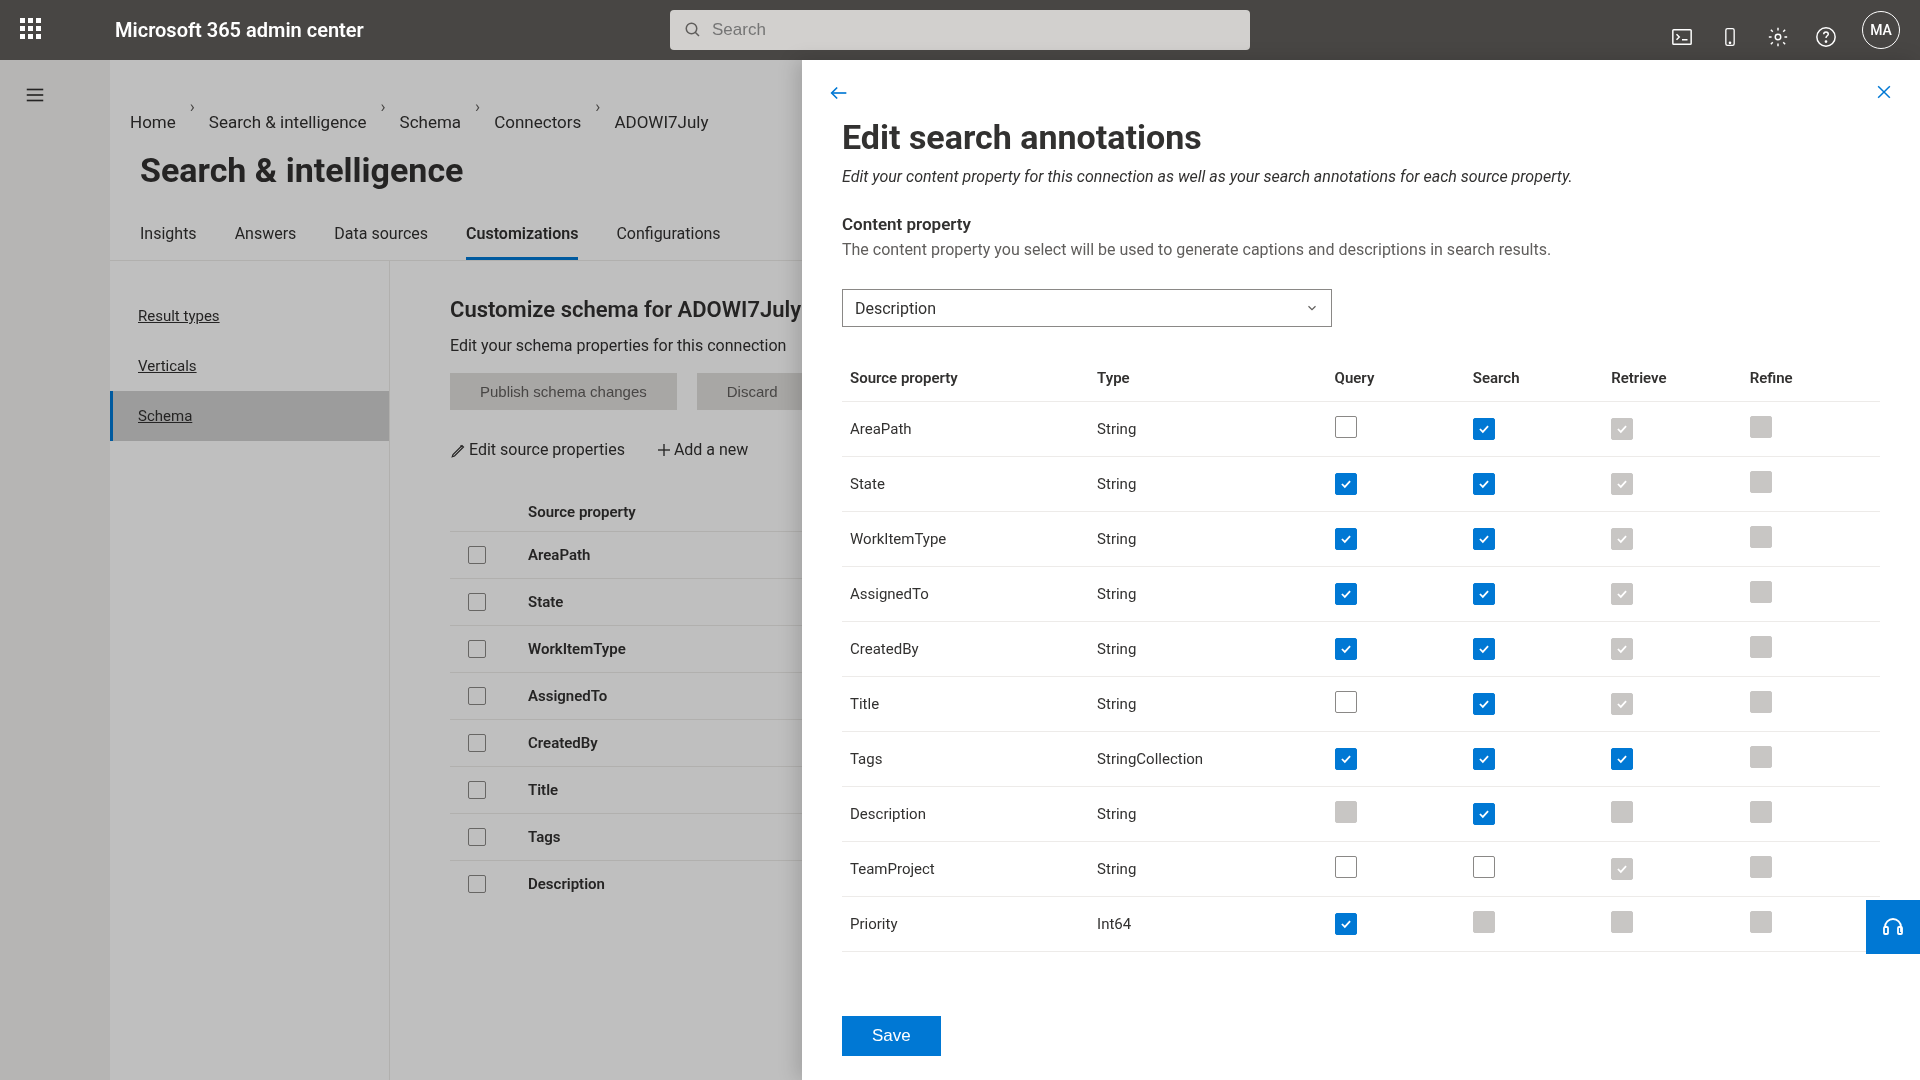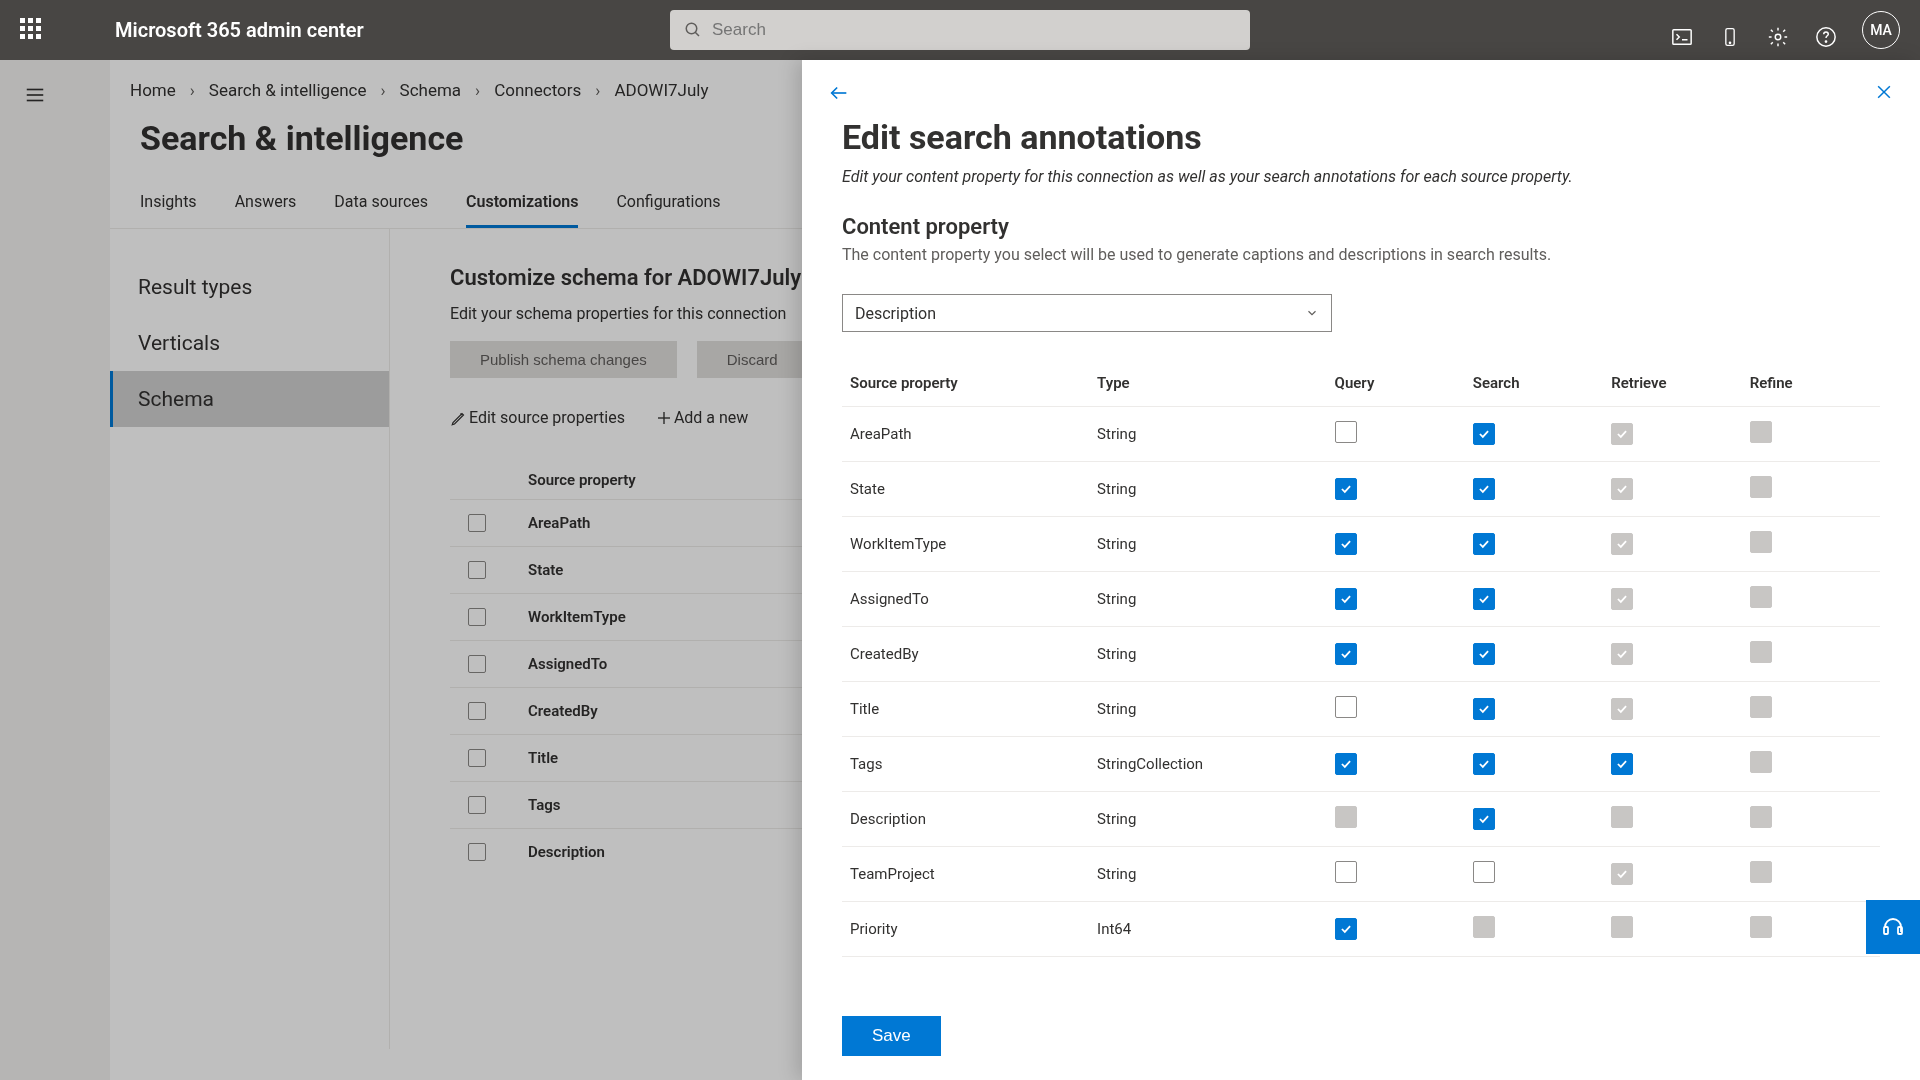--- a/index.html
+++ b/index.html
@@ -103,21 +103,21 @@
       background: #fff;
     }
     .breadcrumb {
       padding: 20px 20px 0 20px;
       display: flex;
       align-items: center;
       gap: 14px;
       font-size: 17px;
       color: #323130;
     }
-    .breadcrumb .crumb { cursor: pointer; }
+    .breadcrumb .crumb { cursor: pointer; margin-top: 32px; }
     .breadcrumb .chev { color: #605e5c; }
     .page-title {
       padding: 18px 20px 10px 30px;
       font-size: 34px;
       font-weight: 700;
     }
     .tabs {
       display: flex;
       gap: 38px;
       padding-left: 30px;
@@ -139,22 +139,23 @@
       display: flex;
       height: calc(100% - 200px);
     }
     .side-nav {
       width: 280px;
       border-right: 1px solid #edebe9;
       padding-top: 30px;
     }
     .side-nav-item {
       padding: 16px 28px;
-      font-size: 21px;
-      cursor: pointer;
+      font-size: 15px;
+      cursor: pointer;
+      text-decoration: underline;
     }
     .side-nav-item.active {
       background: #d0d0d0;
       border-left: 3px solid #0078d4;
       padding-left: 25px;
     }
     .main-content {
       flex: 1;
       padding: 36px 60px;
     }
@@ -204,21 +205,21 @@
     }
     .panel-back, .panel-close { cursor: pointer; color: #0078d4; }
     .panel-close { color: #0078d4; }
     .panel-content {
       padding: 10px 40px 14px 40px;
       flex: 1;
       overflow: auto;
     }
     .panel-title { font-size: 34px; font-weight: 700; }
     .panel-desc { font-size: 16px; margin-top: 10px; color: #323130; font-style: italic; }
-    .cp-heading { font-weight: 600; font-size: 22px; margin-top: 28px; }
+    .cp-heading { font-weight: 600; font-size: 17px; margin-top: 28px; }
     .cp-desc { font-size: 16px; margin-top: 6px; color: #605e5c; }
     .cp-select {
       margin-top: 30px;
       width: 490px;
       height: 38px;
       border: 1px solid #8a8886;
       display: flex;
       align-items: center;
       justify-content: space-between;
       padding: 0 12px;

